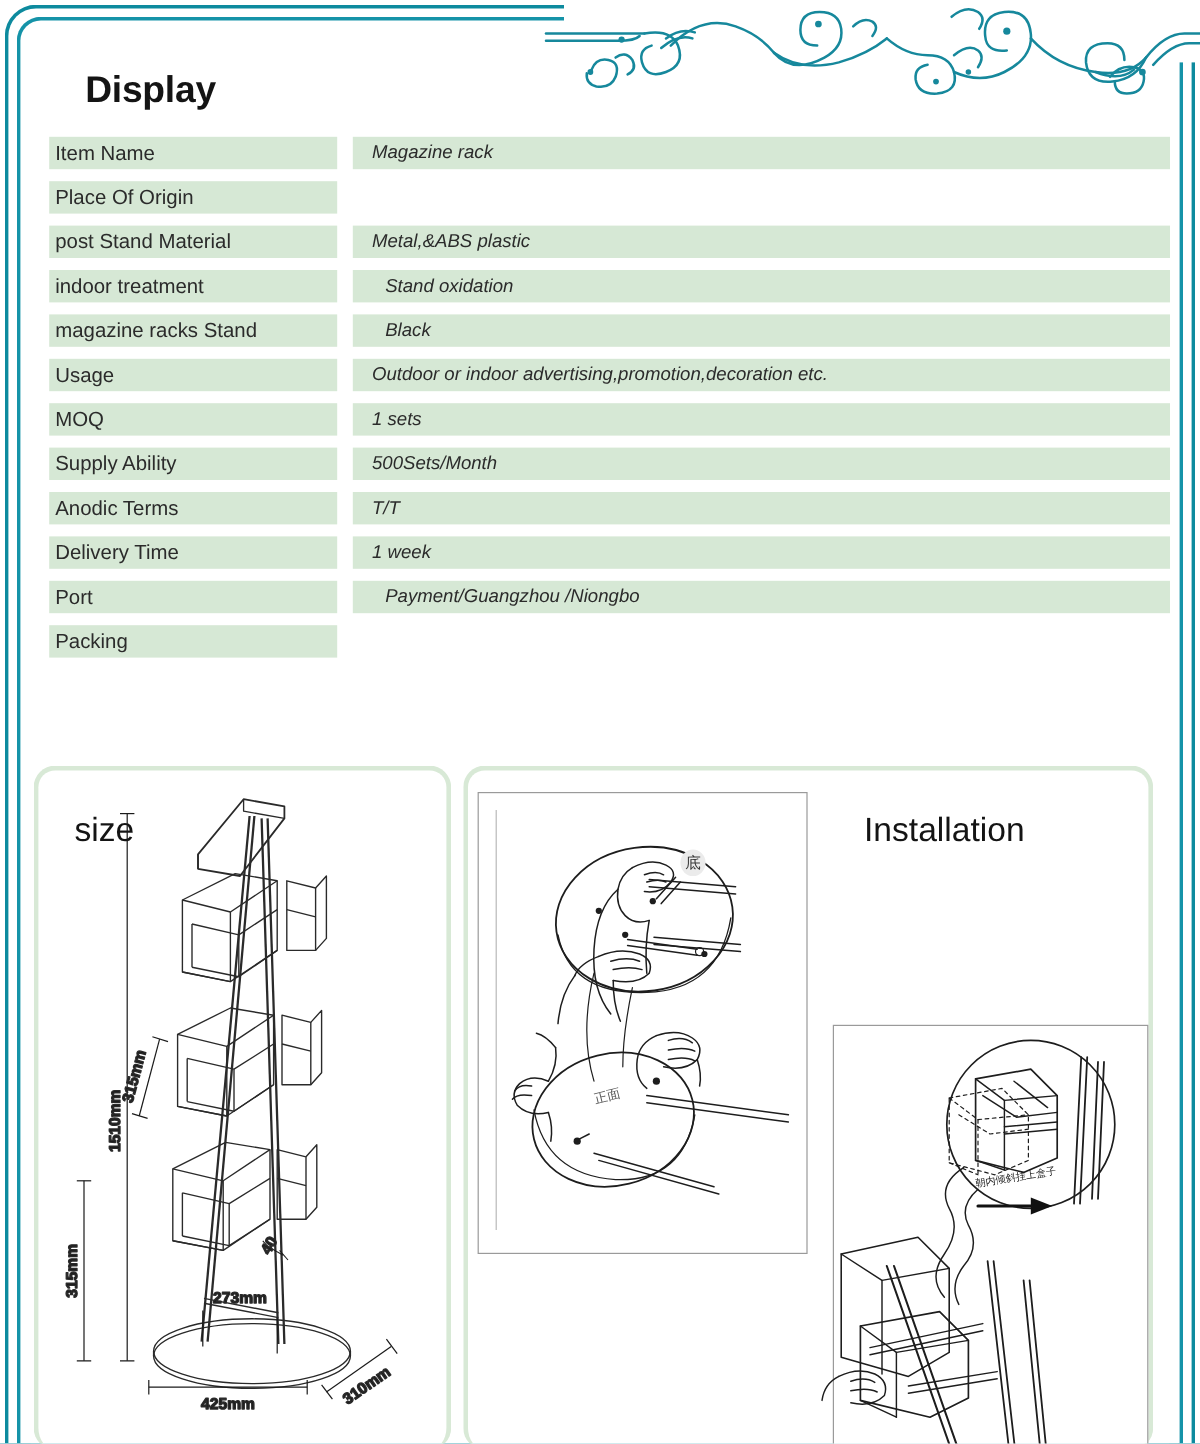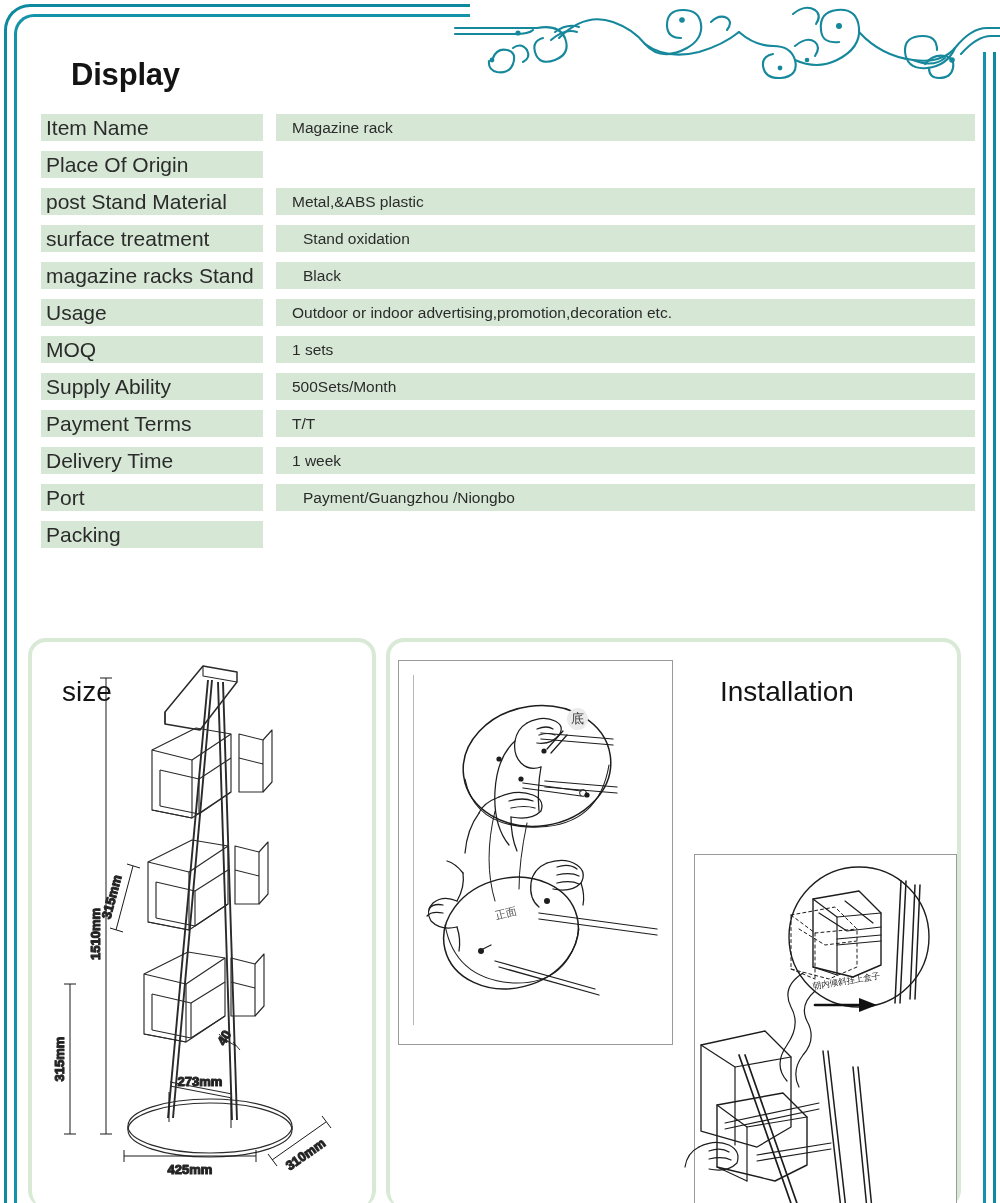--- a/index.html
+++ b/index.html
@@ -59,33 +59,34 @@
   
   .spec-table {
     position: absolute; left: 41px; top: 114px;
     width: 934px;
   }
   .spec-row {
     display: flex; align-items: stretch;
     height: 37px; margin-bottom: 0px;
   }
   .spec-label {
-    width: 222px; height: 27px;
+    width: 240px; height: 27px;
     background: #d6e8d5;
-    color: #2b2b2b; font-size: 21px;
+    color: #2b2b2b; font-size: 17px;
     display: flex; align-items: center;
     padding-left: 5px;
   }
   .spec-gap { width: 13px; }
   .spec-value {
     flex: 1; height: 27px;
     background: #d6e8d5;
     color: #2b2b2b; font-size: 15.5px;
     display: flex; align-items: center;
     padding-left: 27px;
+    font-style: italic;
   }
   .spec-value.tight { padding-left: 16px; }
 
   
   .panel {
     position: absolute;
     border: 4px solid #d8e9d6;
     border-radius: 18px;
     background: #ffffff;
     border-bottom: none;
@@ -198,21 +199,21 @@
     <div class="spec-row">
       <div class="spec-label">Place Of Origin</div>
       <div class="spec-gap"></div>
     </div>
     <div class="spec-row">
       <div class="spec-label">post Stand Material</div>
       <div class="spec-gap"></div>
       <div class="spec-value tight">Metal,&amp;ABS plastic</div>
     </div>
     <div class="spec-row">
-      <div class="spec-label">surface treatment</div>
+      <div class="spec-label">indoor treatment</div>
       <div class="spec-gap"></div>
       <div class="spec-value">Stand oxidation</div>
     </div>
     <div class="spec-row">
       <div class="spec-label">magazine racks  Stand</div>
       <div class="spec-gap"></div>
       <div class="spec-value">Black</div>
     </div>
     <div class="spec-row">
       <div class="spec-label">Usage</div>
@@ -223,21 +224,21 @@
       <div class="spec-label">MOQ</div>
       <div class="spec-gap"></div>
       <div class="spec-value tight">1 sets</div>
     </div>
     <div class="spec-row">
       <div class="spec-label">Supply Ability</div>
       <div class="spec-gap"></div>
       <div class="spec-value tight">500Sets/Month</div>
     </div>
     <div class="spec-row">
-      <div class="spec-label">Payment Terms</div>
+      <div class="spec-label">Anodic Terms</div>
       <div class="spec-gap"></div>
       <div class="spec-value tight">T/T</div>
     </div>
     <div class="spec-row">
       <div class="spec-label">Delivery Time</div>
       <div class="spec-gap"></div>
       <div class="spec-value tight">1 week</div>
     </div>
     <div class="spec-row">
       <div class="spec-label">Port</div>

